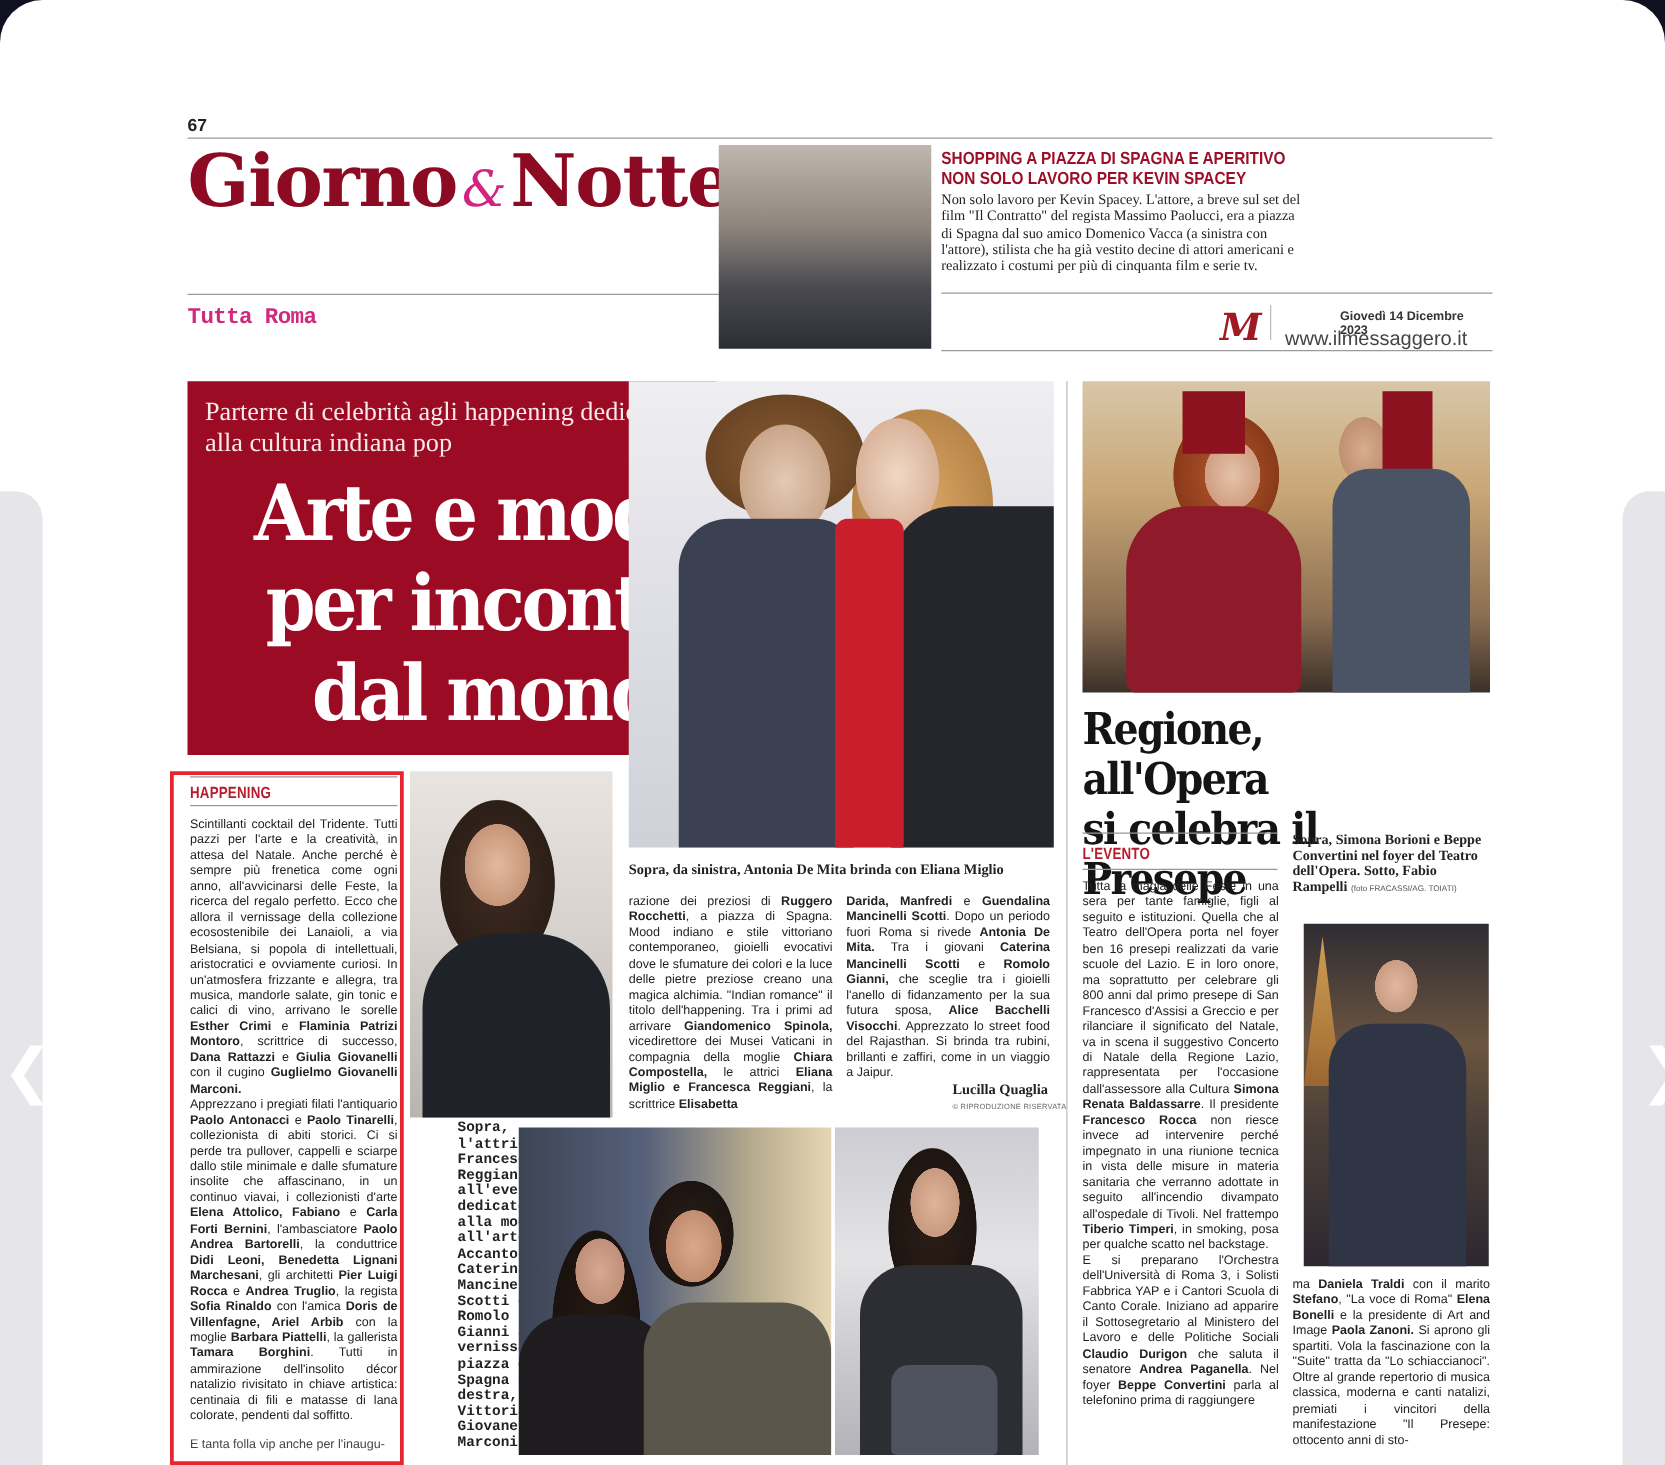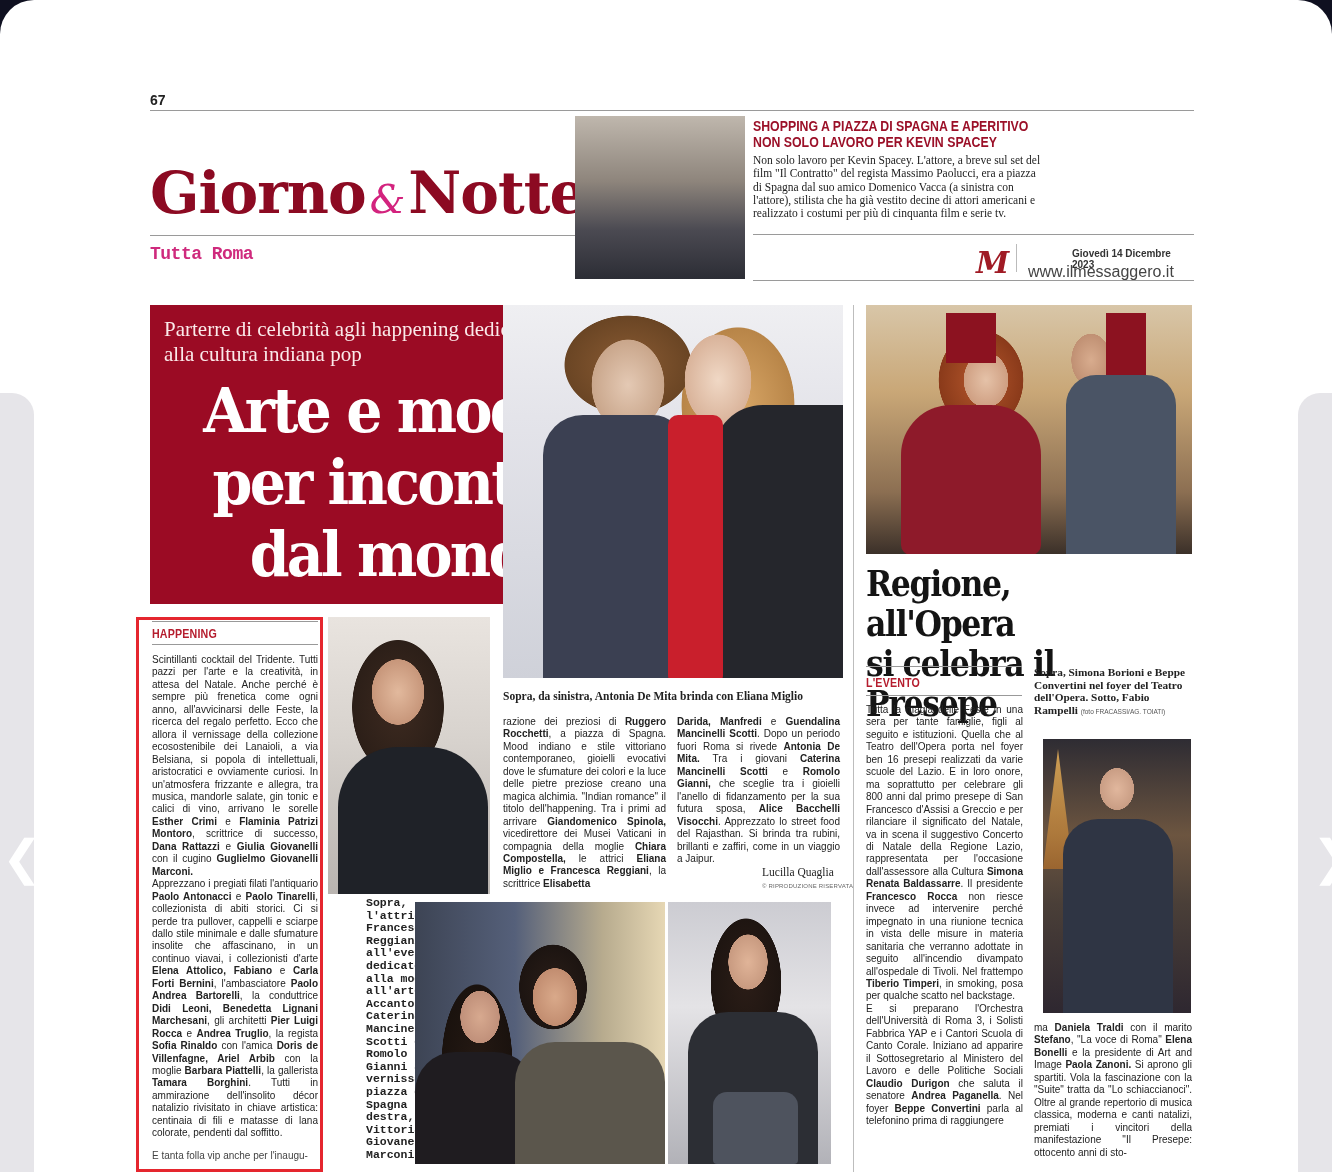--- a/index.html
+++ b/index.html
@@ -13,21 +13,21 @@
   .nav-tab.right { right: 0; border-radius: 22px 0 0 0; }
   .nav-chevron { position: absolute; top: 440px; color: #ffffff; font-family: "DejaVu Sans", sans-serif; font-size: 48px; font-weight: bold; line-height: 1; }
   .nav-tab.left .nav-chevron { left: 2px; }
   .nav-tab.right .nav-chevron { left: 14px; }
 
   .page { position: absolute; left: 150px; top: 92px; width: 1044px; height: 1080px; }
 
   
   .page-num { position: absolute; left: 0; top: 0; font-family: "Liberation Sans", sans-serif; font-weight: bold; font-size: 14px; color: #222; }
   .rule { position: absolute; height: 1px; background: #9a9a9a; }
-  .masthead-title { position: absolute; left: 0; top: 22px; font-family: "DejaVu Serif", serif; font-weight: bold; font-size: 58px; letter-spacing: -1px; color: #8c0a22; line-height: 1.1; margin-top: 48px; }
+  .masthead-title { position: absolute; left: 0; top: 22px; font-family: "DejaVu Serif", serif; font-weight: bold; font-size: 58px; letter-spacing: -1px; color: #8c0a22; line-height: 1.1; }
   .masthead-title .amp { color: #d3237e; font-style: italic; font-weight: normal; font-size: 40px; padding: 0 4px; }
   .section-name { position: absolute; left: 0; top: 152px; font-family: Liberation Mono, monospace; font-weight: bold; font-size: 18px; color: #cf2a7d; letter-spacing: -0.5px; }
 
   .photo { position: absolute; overflow: hidden; }
   .teaser-photo { left: 425px; top: 24px; width: 170px; height: 163px; background: linear-gradient(180deg,#bfb7ad 0%,#8e857c 40%,#4b4a52 70%,#2c2d35 100%); }
 
   .teaser-headline { position: absolute; left: 603px; top: 26px; width: 420px; font-family: "Liberation Sans", sans-serif; font-weight: bold; font-size: 14px; color: #9b1028; line-height: 16px; transform: scaleX(0.88); transform-origin: left; }
   .teaser-body { position: absolute; left: 603px; top: 62px; width: 290px; font-family: "Liberation Serif", serif; font-size: 11.5px; line-height: 13.3px; color: #222; }
 
   .logo-m { position: absolute; left: 826px; top: 153px; font-family: "DejaVu Serif", serif; font-weight: bold; font-size: 30px; color: #a01a24; font-style: italic; letter-spacing: -4px; }
@@ -66,21 +66,21 @@
   .portrait-photo { left: 178px; top: 525px; width: 162px; height: 277px; background:
       radial-gradient(ellipse 40px 50px at 70px 75px, #e2b99d 0%, #c7967a 65%, transparent 66%),
       radial-gradient(ellipse 65px 95px at 70px 90px, #3d2a20 0%, #2c1f18 70%, transparent 71%),
       linear-gradient(180deg,#e9e4df 0%,#d7d2cd 45%,#b9b4b0 100%); }
   .portrait-photo .coat { position: absolute; left: 10px; top: 130px; width: 150px; height: 160px; background: #1f2228; border-radius: 60px 60px 0 0; }
 
   .side-caption { position: absolute; left: 176px; top: 805px; width: 86px; font-family: Liberation Mono, monospace; font-weight: bold; font-size: 11.5px; line-height: 12.6px; color: #222; margin-left: 40px; }
 
   .col-mid-1 { left: 353px; top: 624px; width: 163px; }
   .col-mid-2 { left: 527px; top: 624px; width: 163px; }
-  .byline { position: absolute; left: 612px; top: 774px; font-family: "Liberation Serif", serif; font-weight: normal; font-size: 11.5px; color: #222; }
+  .byline { position: absolute; left: 612px; top: 774px; font-family: "Liberation Serif", serif; font-weight: bold; font-size: 11.5px; color: #222; }
   .copyright { position: absolute; left: 612px; top: 791px; font-family: "Liberation Sans", sans-serif; font-size: 6px; color: #666; letter-spacing: 0.2px; }
 
   .group-photo { left: 265px; top: 810px; width: 250px; height: 262px; background:
       radial-gradient(ellipse 34px 44px at 140px 95px, #d9a98a 0%, #c28d70 65%, transparent 66%),
       radial-gradient(ellipse 30px 40px at 65px 115px, #d7a98f 0%, #c0907a 65%, transparent 66%),
       radial-gradient(ellipse 48px 60px at 138px 85px, #2a1e18 0%, #1c1411 70%, transparent 71%),
       radial-gradient(ellipse 50px 110px at 62px 160px, #241913 0%, #1a120e 70%, transparent 71%),
       linear-gradient(90deg,#3d4454 0%,#55607a 40%,#b7ab8e 75%,#e6d7b4 100%); }
   .group-photo .coat-m { position: absolute; left: 100px; top: 140px; width: 150px; height: 130px; background: #5b564c; border-radius: 40px 40px 0 0; }
   .group-photo .coat-w { position: absolute; left: 0; top: 150px; width: 120px; height: 120px; background: #1f1c20; border-radius: 40px 40px 0 0; }

